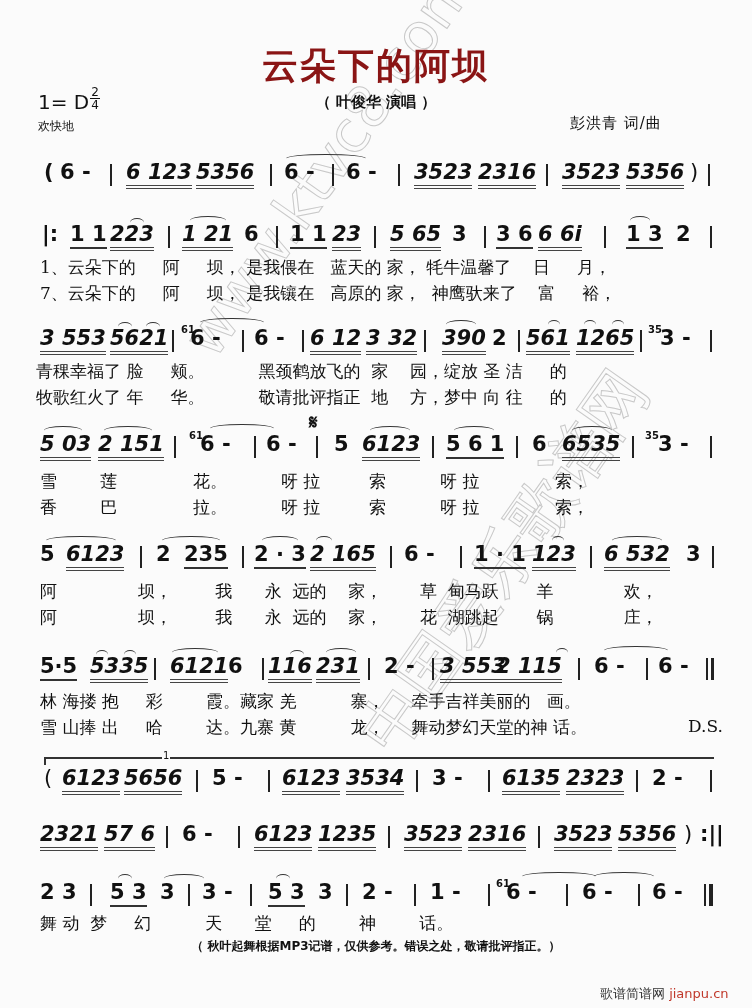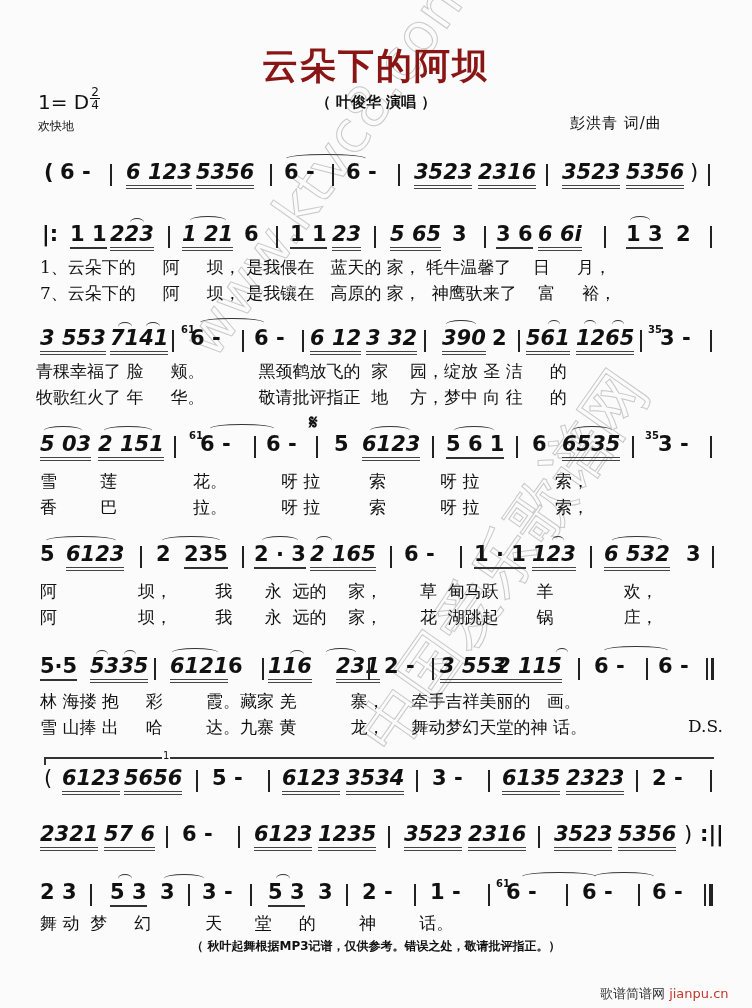--- a/index.html
+++ b/index.html
@@ -95,21 +95,21 @@
   <span class="tok" style="left:676px">2</span>
   <span class="bar" style="left:710px;top:4px"></span>
 </div>
 <div class="lyr" style="top:256px;left:40px">1、云朵下的     阿     坝， 是我偎在   蓝天的 家， 牦牛温馨了    日     月，</div>
 <div class="lyr" style="top:282px;left:40px">7、云朵下的     阿     坝， 是我镶在   高原的 家，  神鹰驮来了    富     裕，</div>
 
 <div class="row" style="top:326px">
   <span class="tok ul2" style="left:40px">3 553</span>
   <span class="slur" style="left:118px;top:-4px;width:14px"></span>
   <span class="slur" style="left:146px;top:-4px;width:14px"></span>
-  <span class="tok ul2" style="left:110px">7141</span>
+  <span class="tok ul2" style="left:110px">5621</span>
   <span class="bar" style="left:172px;top:4px"></span>
   <span class="grace" style="left:181px;top:-2px">61</span>
   <span class="slur" style="left:200px;top:-8px;width:64px"></span>
   <span class="tok" style="left:190px">6 -</span>
   <span class="bar" style="left:242px;top:4px"></span>
   <span class="tok" style="left:254px">6 -</span>
   <span class="bar" style="left:302px;top:4px"></span>
   <span class="tok ul2" style="left:310px">6 12</span>
   <span class="tok ul2" style="left:366px">3 32</span>
   <span class="bar" style="left:424px;top:4px"></span>
@@ -195,21 +195,21 @@
   <span class="slur" style="left:124px;top:-4px;width:12px"></span>
   <span class="tok ul2" style="left:90px">5335</span>
   <span class="bar" style="left:154px;top:4px"></span>
   <span class="slur" style="left:172px;top:-6px;width:46px"></span>
   <span class="tok ul2" style="left:170px">6121</span>
   <span class="tok" style="left:228px">6</span>
   <span class="bar" style="left:262px;top:4px"></span>
   <span class="slur" style="left:290px;top:-4px;width:14px"></span>
   <span class="tok ul2" style="left:268px">116</span>
   <span class="slur" style="left:326px;top:-6px;width:30px"></span>
-  <span class="tok ul2" style="left:336px">231</span>
+  <span class="tok ul2" style="left:316px">231</span>
   <span class="bar" style="left:368px;top:4px"></span>
   <span class="tok" style="left:384px">2 -</span>
   <span class="bar" style="left:432px;top:4px"></span>
   <span class="tok ul2" style="left:440px">3 553</span>
   <span class="slur" style="left:556px;top:-6px;width:12px"></span>
   <span class="tok ul2" style="left:496px">2 115</span>
   <span class="bar" style="left:578px;top:4px"></span>
   <span class="slur" style="left:604px;top:-8px;width:64px"></span>
   <span class="tok" style="left:594px">6 -</span>
   <span class="bar" style="left:646px;top:4px"></span>

